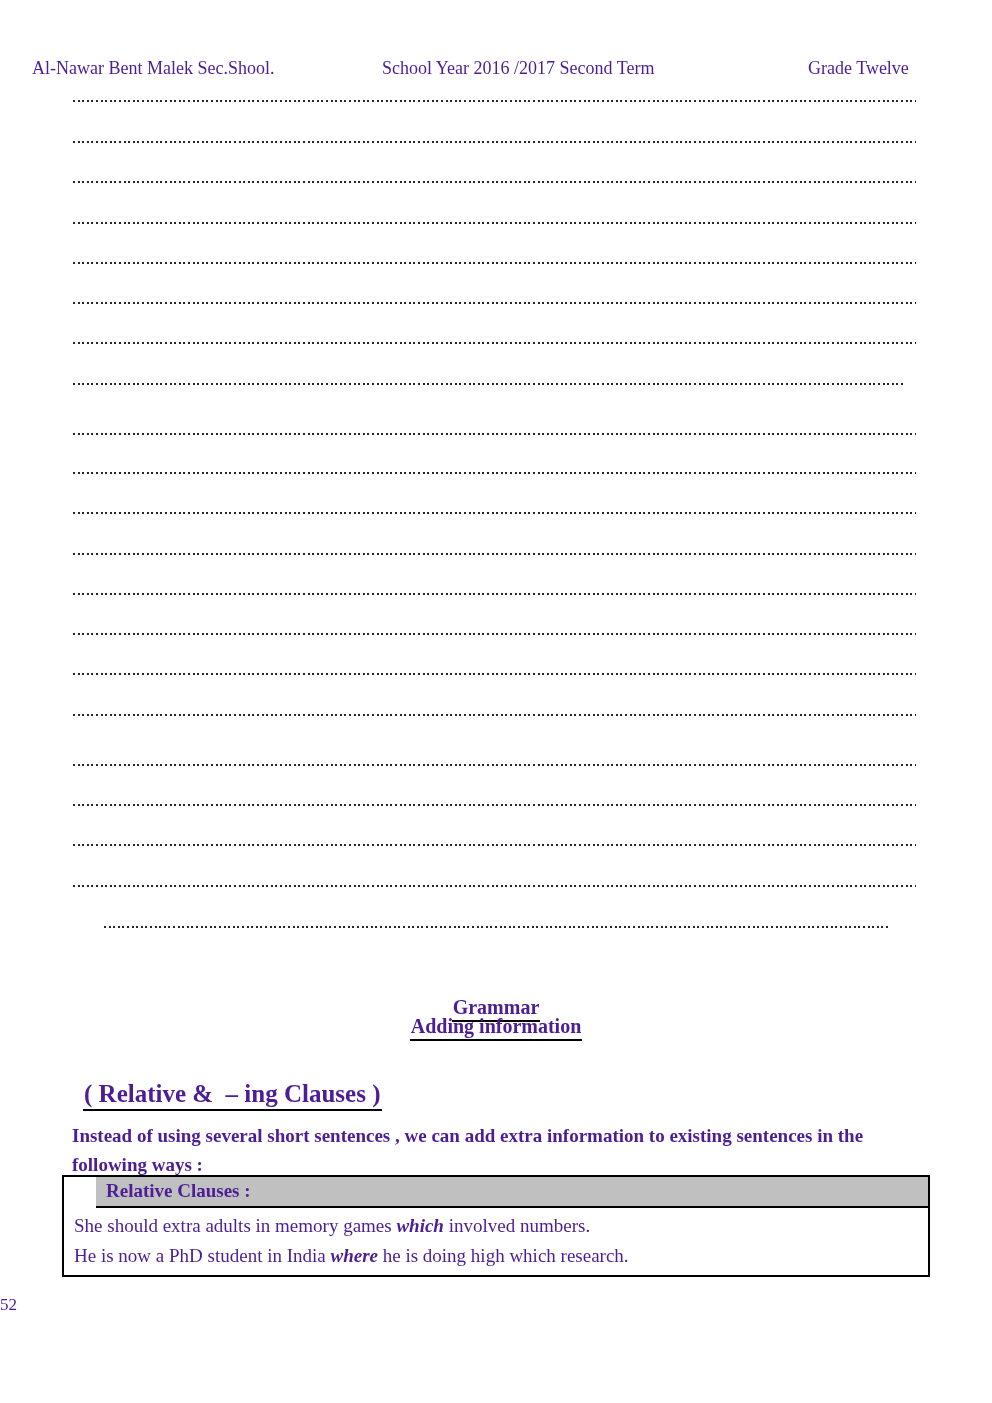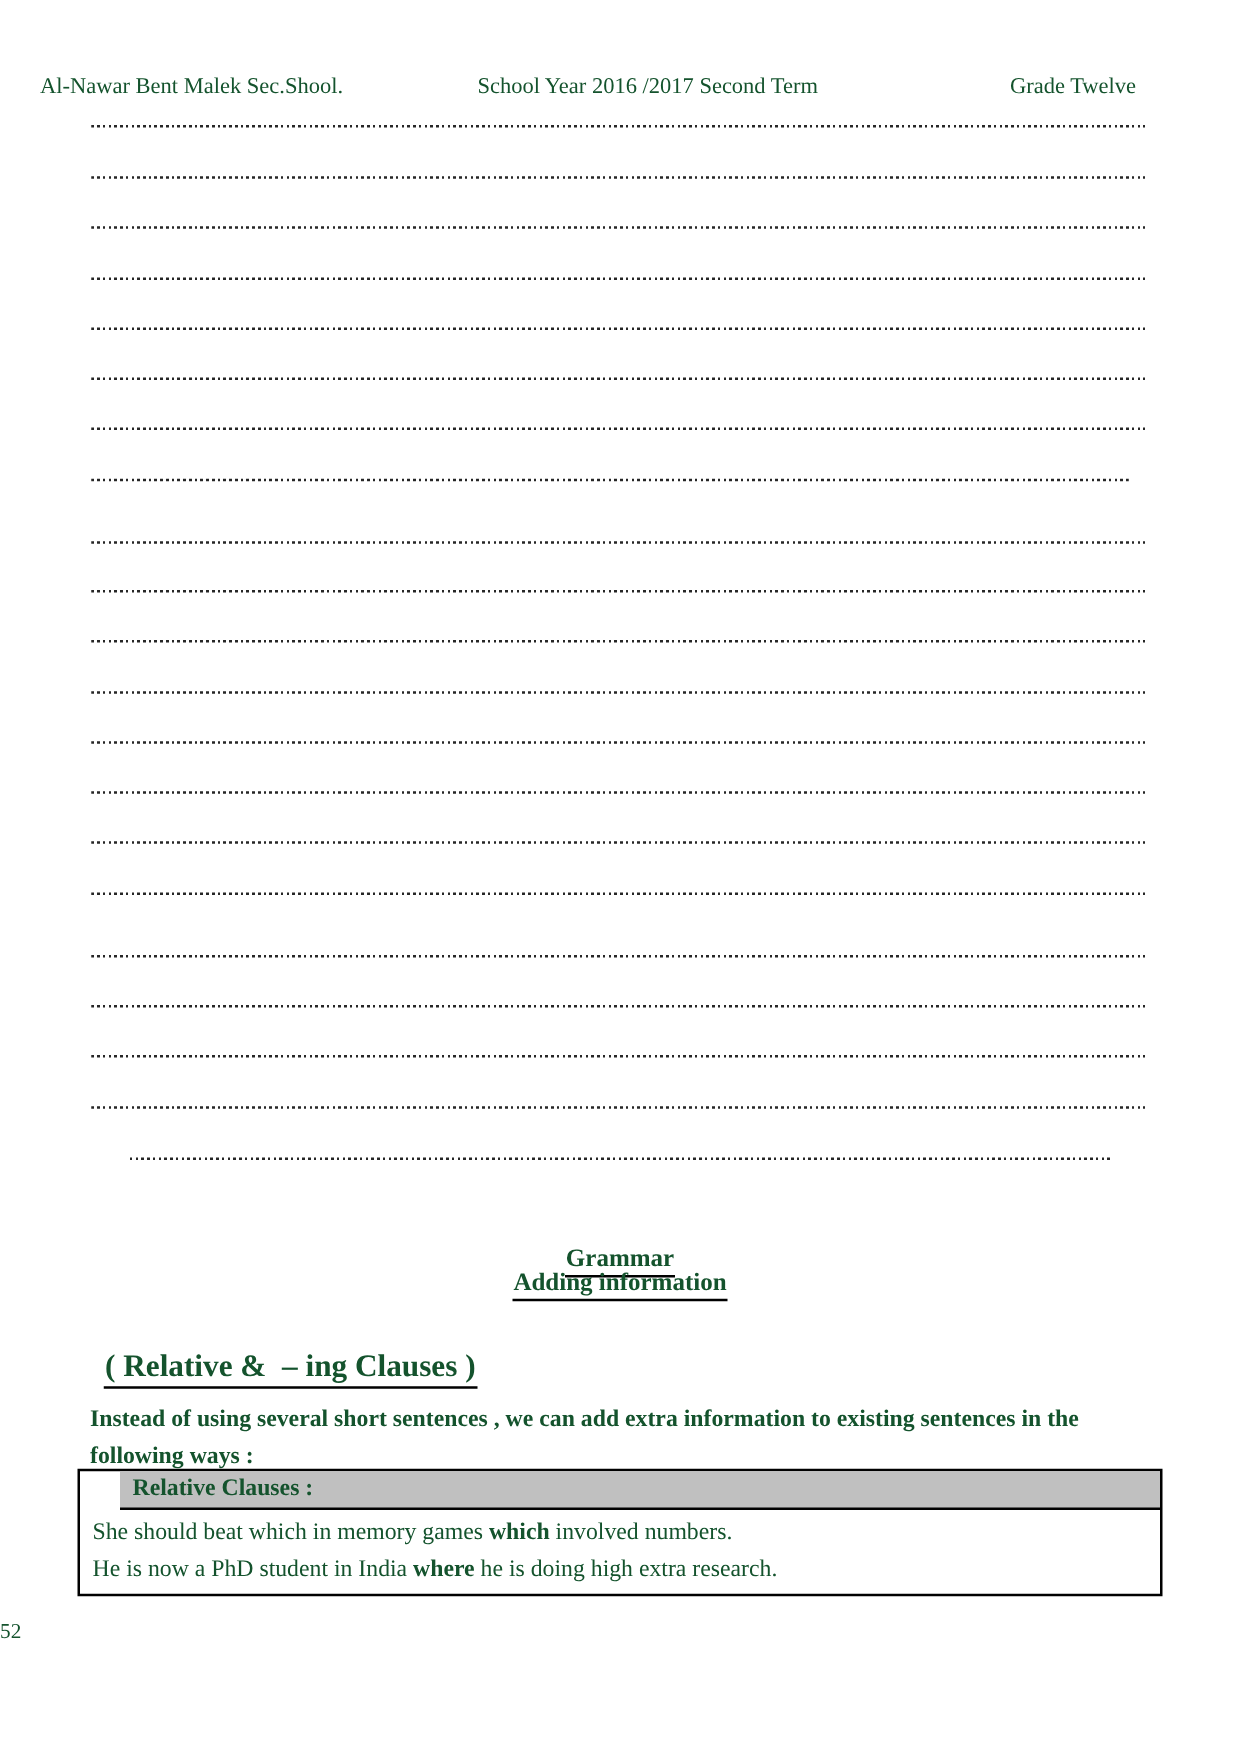--- a/index.html
+++ b/index.html
@@ -1,21 +1,21 @@
 <!DOCTYPE html>
 <html><head>
 <meta charset="utf-8">
 <style>
   html, body { margin: 0; padding: 0; background: #ffffff; }
   .page {
     position: relative;
     width: 992px;
     height: 1403px;
     background: #ffffff;
-    color: #14532d;
+    color: #4c1d95;
     font-family: "Liberation Serif", "DejaVu Serif", serif;
     overflow: hidden;
   }
 
   
   .hdr { position: absolute; font-size: 18px; top: 58px; white-space: pre; }
   .hdr-left   { left: 32px;  }
   .hdr-center { left: 382px; }
   .hdr-right  { left: 808px; }
 
@@ -53,21 +53,21 @@
   }
   .gt-header {
     background: #c0c0c0;
     border-bottom: 2px solid #000000;
     font-weight: bold; font-size: 19px;
     padding: 3px 10px 4px 10px;
     margin-left: 32px;
   }
   .gt-body { padding: 3px 0 4px 0; }
   .gt-row { font-size: 19px; line-height: 30px; padding: 0 10px; }
-  .kw { font-weight: bold; }
+  .kw { font-weight: bold; font-style: italic; }
 
   
   .page-num {
     position: absolute; left: 0; top: 1295px; width: 100%;
     font-size: 17px;
   }
 </style>
 </head>
 <body>
 
@@ -107,20 +107,20 @@
 
   <h2 class="center-head" style="top: 1015px;"><span class="ul">Adding information</span></h2>
 
   <h3 class="left-head" style="top: 1067px;"><span class="ul">( Relative &amp;  – ing Clauses )</span></h3>
 
   <p class="intro">Instead of using several short sentences , we can add extra information to existing sentences in the following ways :</p>
 
   <div class="gram-table">
     <div class="gt-header">Relative Clauses :</div>
     <div class="gt-body">
-      <div class="gt-row"><span>She should beat which in memory games </span><span class="kw">which</span><span> involved numbers.</span></div>
-      <div class="gt-row"><span>He is now a PhD student in India </span><span class="kw">where</span><span> he is doing high extra research.</span></div>
+      <div class="gt-row"><span>She should extra adults in memory games </span><span class="kw">which</span><span> involved numbers.</span></div>
+      <div class="gt-row"><span>He is now a PhD student in India </span><span class="kw">where</span><span> he is doing high which research.</span></div>
     </div>
   </div>
 
   <div class="page-num">52</div>
 
 </div>
 
 </body></html>

